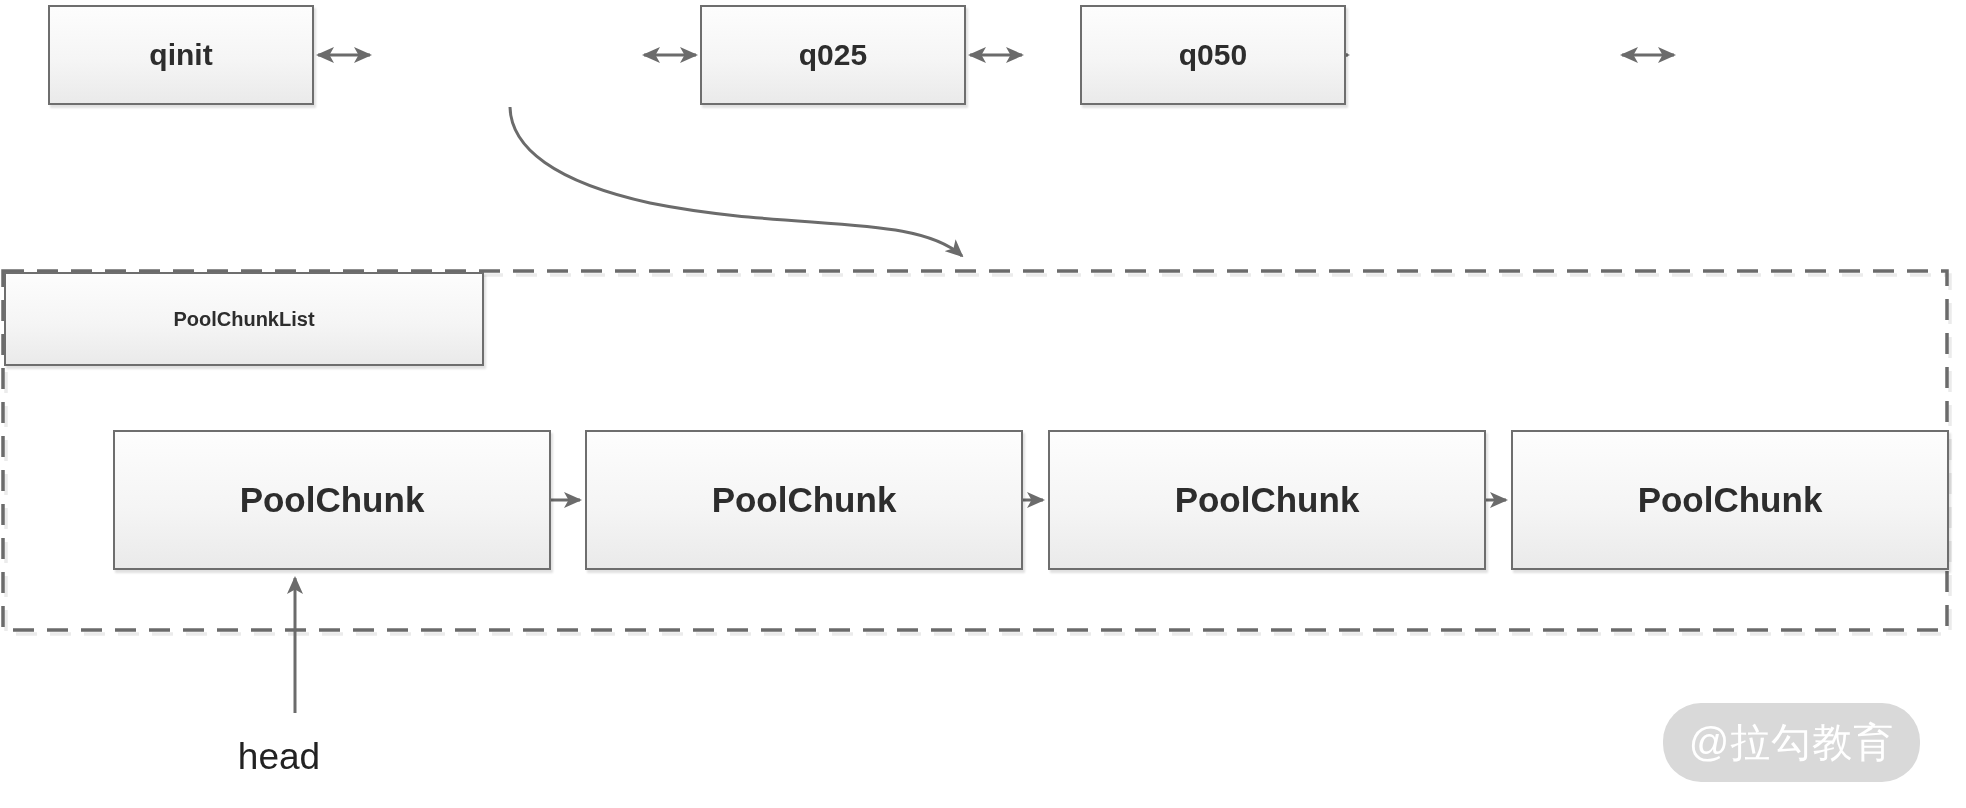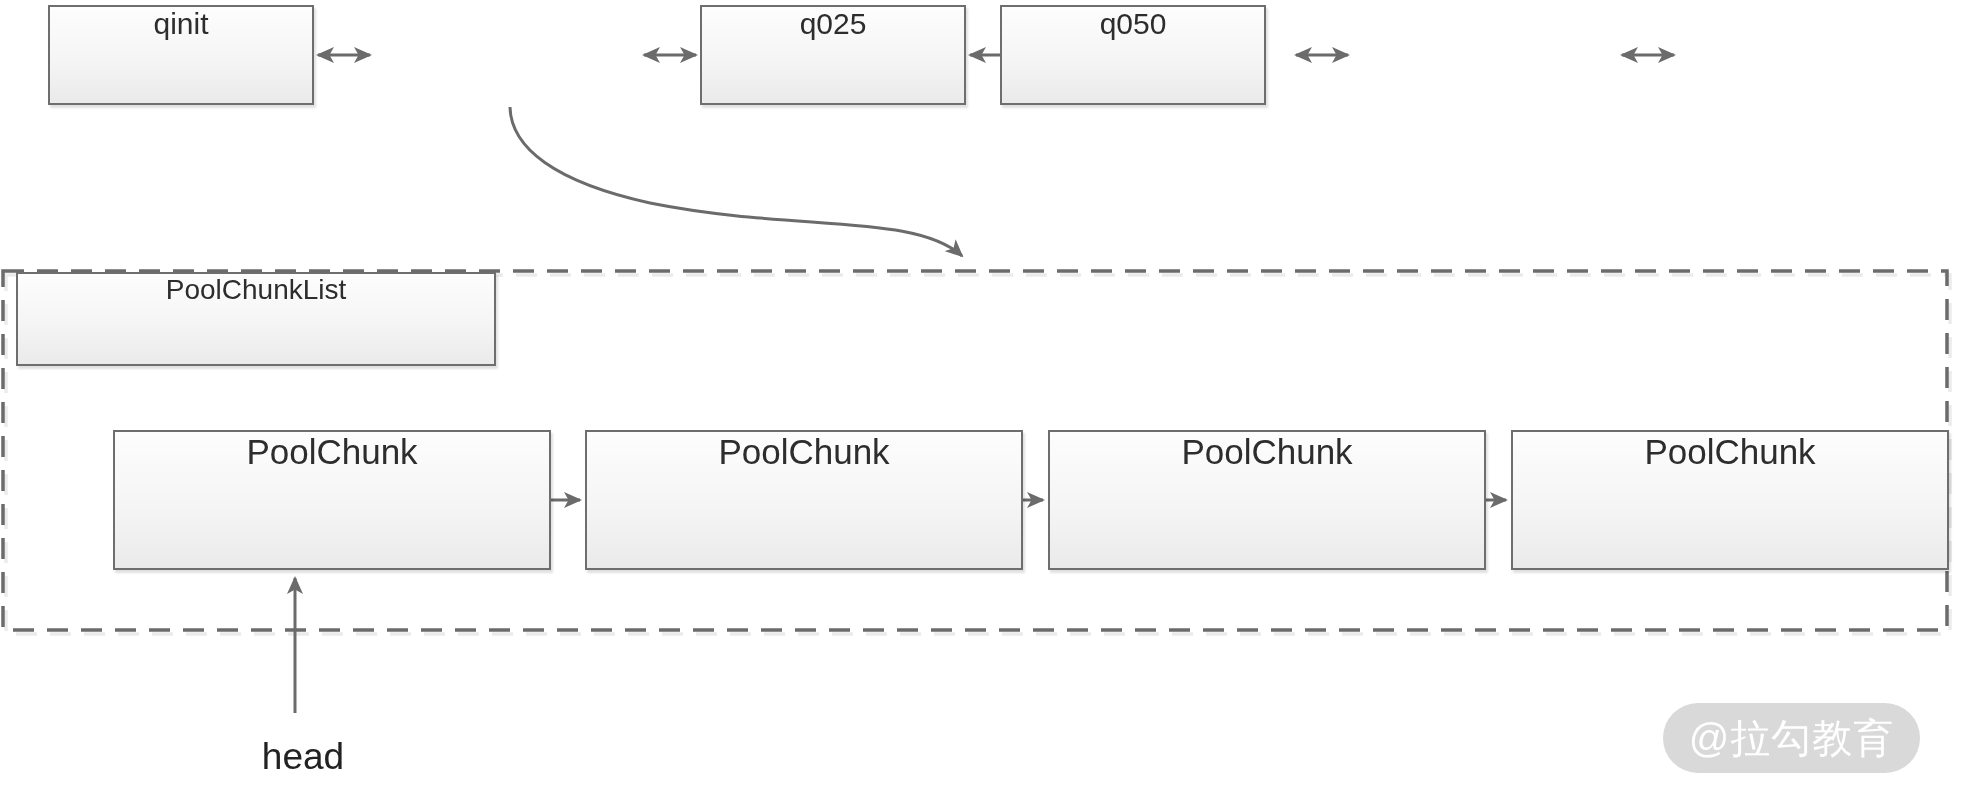--- a/index.html
+++ b/index.html
@@ -19,59 +19,61 @@
     width: 1966px; height: 808px;
     z-index: 1;
   }
   .node {
     position: absolute;
     box-sizing: border-box;
     border: 2px solid #6e6e6e;
     background: linear-gradient(180deg, #fdfdfd 0%, #f5f5f5 55%, #eaeaea 100%);
     box-shadow: 2px 3px 2px rgba(0,0,0,0.12);
     display: flex;
+    align-items: center;
     justify-content: center;
     z-index: 2;
+    font-weight: bold;
   }
   .queue-node {
     top: 5px;
     width: 266px;
     height: 100px;
     font-size: 30px;
   }
   .pool-list-node {
-    left: 16px;
+    left: 4px;
     top: 272px;
     width: 480px;
     height: 94px;
-    font-size: 28px;
+    font-size: 20px;
   }
   .chunk-node {
     top: 430px;
     width: 438px;
     height: 140px;
     font-size: 35px;
   }
   .node .label { white-space: nowrap; }
   .head-label {
     position: absolute;
-    left: 233px;
+    left: 209px;
     top: 736px;
     width: 140px;
     text-align: center;
     font-size: 37px;
     color: #222222;
     z-index: 2;
   }
   .watermark {
     position: absolute;
     left: 1663px;
     top: 703px;
     width: 257px;
-    height: 70px;
+    height: 79px;
     border-radius: 38px;
     background: #d9d9d9;
     color: #ffffff;
     font-size: 40px;
     letter-spacing: 1px;
     display: flex;
     align-items: center;
     justify-content: center;
     z-index: 2;
     user-select: none;
@@ -107,21 +109,21 @@
 
     <line class="connector" x1="295" y1="713" x2="295" y2="578" stroke-width="3" marker-end="url(#arrow)"></line>
   </svg>
 
   <div class="node queue-node" style="left:48px">
     <span class="label">qinit</span>
   </div>
   <div class="node queue-node" style="left:700px">
     <span class="label">q025</span>
   </div>
-  <div class="node queue-node" style="left:1000px">
+  <div class="node queue-node" style="left:1080px">
     <span class="label">q050</span>
   </div>
 
   <div class="node pool-list-node">
     <span class="label">PoolChunkList</span>
   </div>
 
   <div class="node chunk-node" style="left:113px">
     <span class="label">PoolChunk</span>
   </div>

